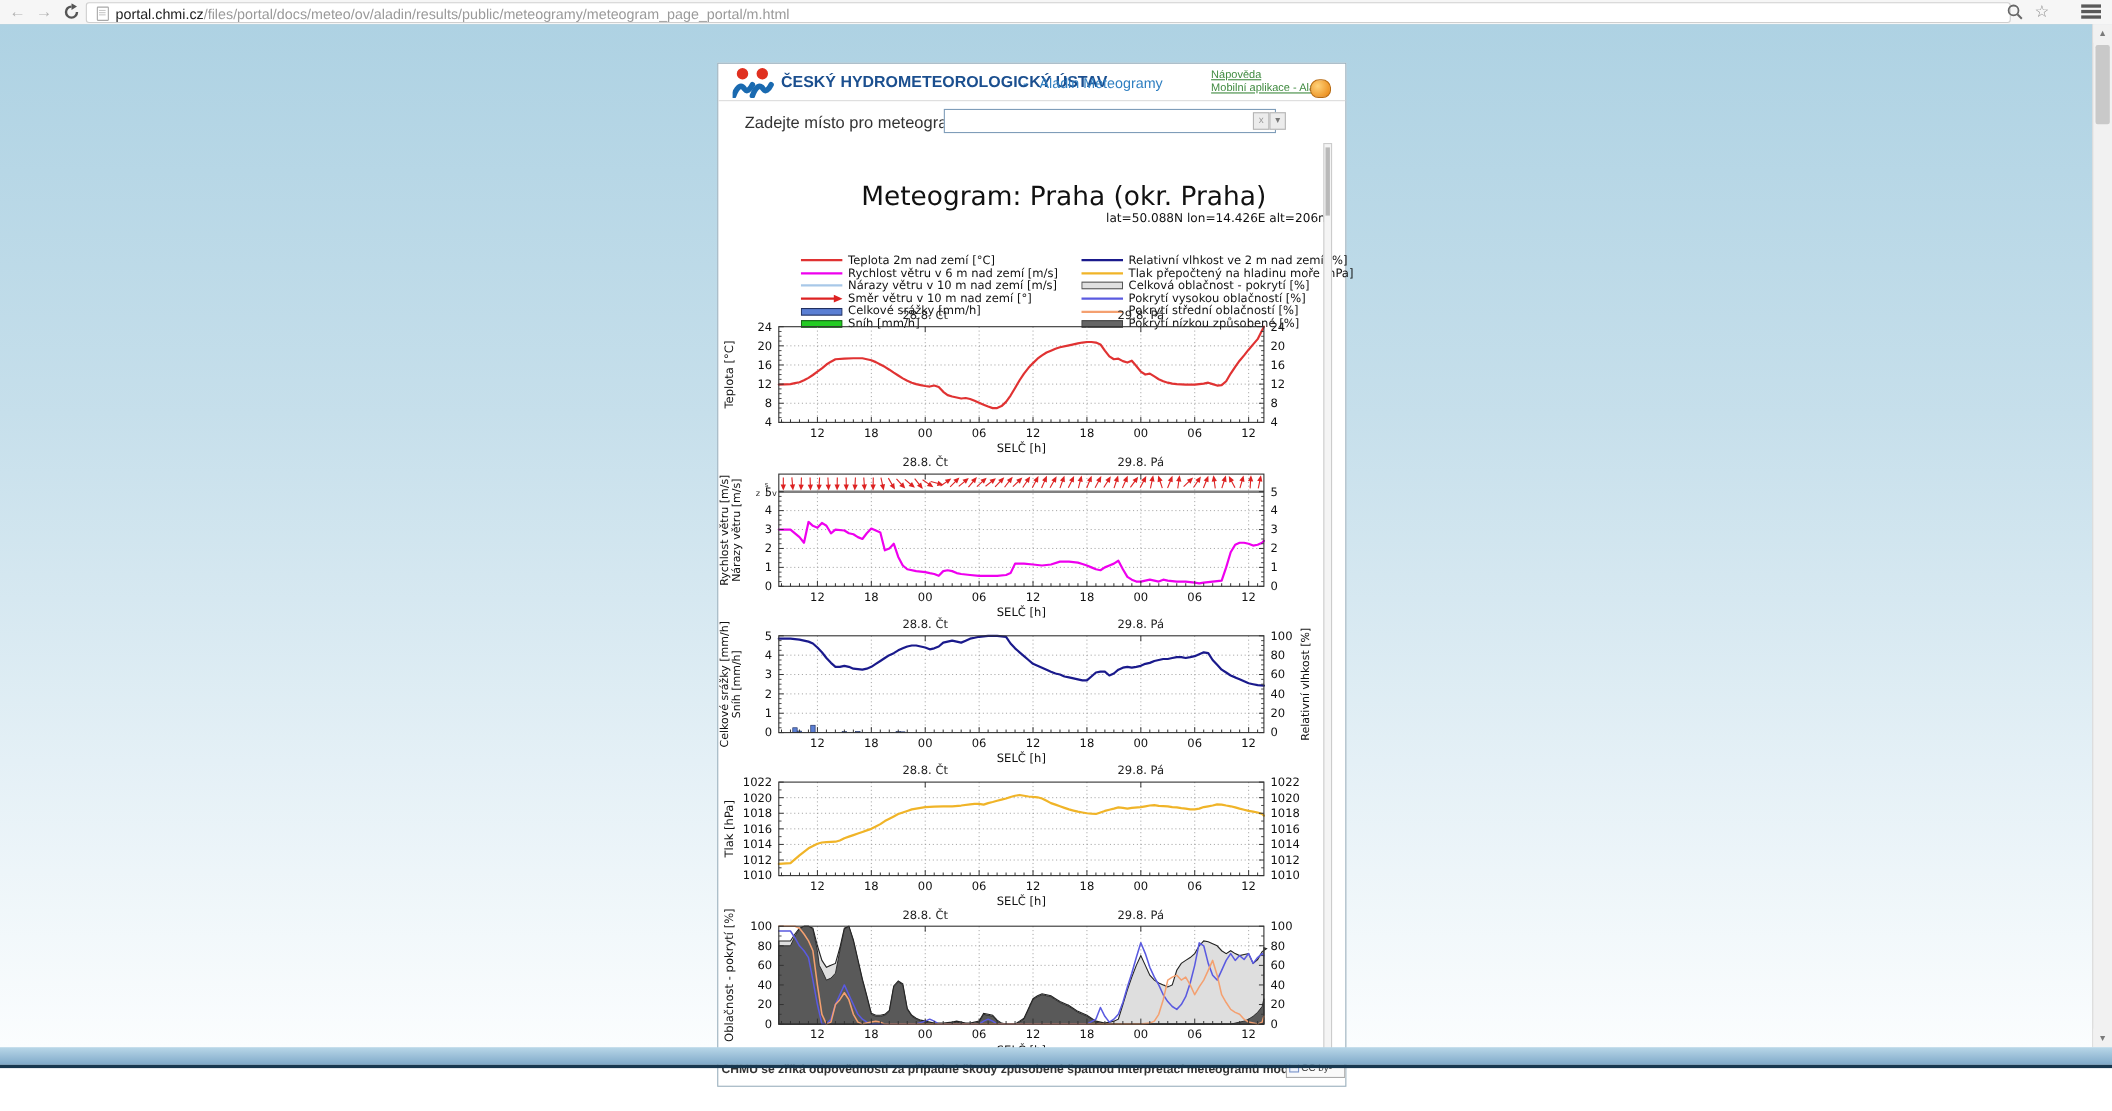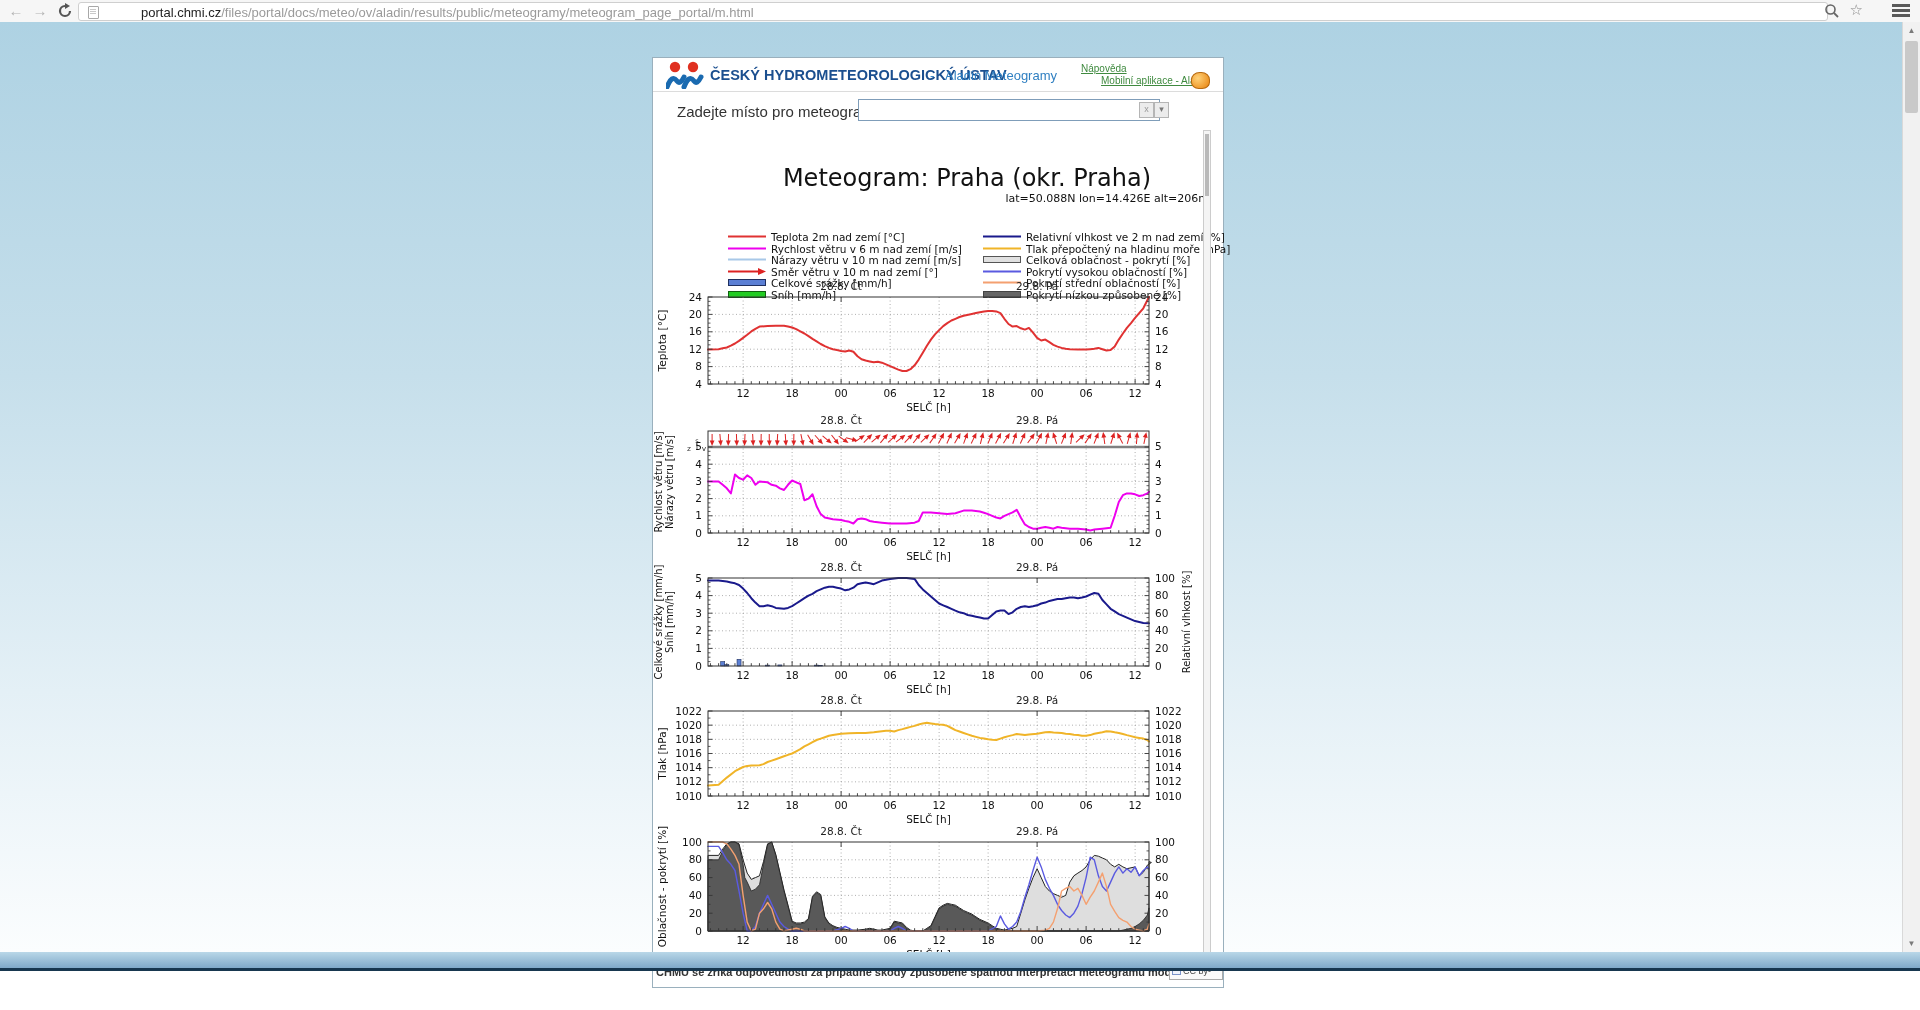--- a/index.html
+++ b/index.html
@@ -1,41 +1,41 @@
 <!DOCTYPE html>
 <html><head>
 <meta charset="utf-8">
 <style>
   html,body{margin:0;padding:0;background:#fff;font-family:"Liberation Sans",sans-serif;}
   #screen{position:relative;width:1920px;height:1010px;overflow:hidden;background:#fff;}
   
   #toolbar{position:absolute;left:0;top:0;width:1920px;height:22px;background:#f6f6f6;border-bottom:1px solid #cfcfcf;}
   .navbtn{position:absolute;top:1px;width:20px;height:20px;text-align:center;line-height:20px;font-size:15px;color:#b3b3b3;}
   #omnibox{position:absolute;left:78px;top:2px;width:1748px;height:17px;background:#fff;border:1px solid #cfcfcf;border-radius:3px;}
-  #urltext{position:absolute;left:26px;top:2px;font-size:13px;white-space:nowrap;color:#9a9a9a;margin-left:36px;}
+  #urltext{position:absolute;left:26px;top:2px;font-size:13px;white-space:nowrap;color:#9a9a9a;}
   #urltext b{color:#222;font-weight:normal;}
   .docicon{position:absolute;left:9px;top:3px;width:9px;height:11px;border:1px solid #a8a8a8;border-radius:1px;background:#fff;}
   .docicon:before{content:"";position:absolute;left:1px;top:2px;width:6px;height:1px;background:#c9c9c9;box-shadow:0 2px 0 #c9c9c9,0 4px 0 #c9c9c9;}
   #rightIcons{position:absolute;right:2px;top:0;height:22px;}
   
   #viewport{position:absolute;left:0;top:22px;width:1920px;height:930px;background:linear-gradient(180deg,#aed2e3 0%,#c6dfeb 38%,#e4f0f6 72%,#fbfdfe 100%);}
   
   #winscroll{position:absolute;right:0;top:22px;width:17px;height:930px;background:#f1f1f1;border-left:1px solid #d9d9d9;}
   .scrollarrow{position:absolute;left:0;width:17px;height:17px;text-align:center;font-size:8px;line-height:17px;color:#7a7a7a;background:#f1f1f1;}
   #winthumb{position:absolute;left:2px;top:19px;width:13px;height:72px;background:#c9c9c9;border-radius:2px;}
   
   #bottombar{position:absolute;left:0;top:952px;width:1920px;height:16px;background:linear-gradient(180deg,#b9d7e8,#7fa9c9);border-bottom:3px solid #17374f;}
   
   #panel{position:absolute;left:652px;top:35px;width:572px;height:931px;background:#fff;border:1px solid #9ab0bd;box-sizing:border-box;padding-left:44px;}
   #pgheader{position:absolute;left:0;top:0;width:100%;height:33px;border-bottom:1px solid #dcdcdc;}
   #orgtitle{position:absolute;left:57px;top:9px;font-size:14.5px;font-weight:bold;color:#1b4f8f;white-space:nowrap;}
   #dashsep{position:absolute;left:277px;top:10px;font-size:13px;color:#2f7fc1;}
   #apptitle{position:absolute;left:292px;top:10px;font-size:13px;color:#2f7fc1;white-space:nowrap;}
   .greenlink{color:#3f8a3f;text-decoration:underline;font-size:10px;white-space:nowrap;}
-  #helplink{position:absolute;left:428px;top:5px;}
+  #helplink{position:absolute;left:448px;top:5px;}
   #moblink{position:absolute;left:448px;top:17px;}
   #mobicon{position:absolute;left:538px;top:14px;width:17px;height:15px;background:radial-gradient(circle at 35% 35%,#ffd27a,#e8820c);border-radius:45% 45% 40% 40%;border:1px solid #b86a10;}
   #searchrow{position:absolute;left:0;top:34px;width:100%;height:38px;}
   #searchlabel{position:absolute;left:24px;top:11px;font-size:15px;color:#333;}
   #placeinput{position:absolute;left:205px;top:7px;width:296px;height:20px;border:1px solid #7f9db9;font-size:13px;padding:0 2px;outline:none;}
   .inbtn{position:absolute;top:10px;width:13px;height:14px;background:#ececec;border:1px solid #b5b5b5;color:#999;font-size:9px;line-height:13px;text-align:center;}
   #clearbtn{left:486px;}
   #dropbtn{left:501px;color:#777;}
   #recentrow{position:absolute;left:0;top:74px;width:100%;text-align:center;font-size:11px;color:#666;border-bottom:1px solid #e4e4e4;padding-bottom:7px;}
   #recentrow a{font-size:11px;}

